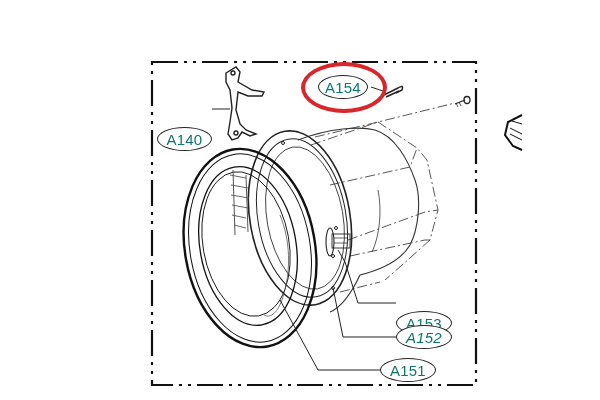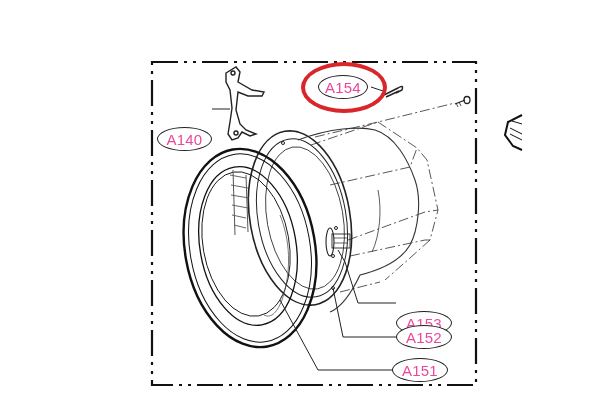--- a/index.html
+++ b/index.html
@@ -4,21 +4,21 @@
   <style>
     html, body { margin: 0; padding: 0; background: #ffffff; }
     body { width: 600px; height: 400px; overflow: hidden; position: relative; font-family: "Liberation Sans", sans-serif; }
     #diagram { position: absolute; left: 0; top: 0; width: 600px; height: 400px; }
     .part-label {
       position: absolute;
       display: flex; align-items: center; justify-content: center;
       border: 1.3px solid #222;
       border-radius: 50%;
       background: #fff;
-      color: #ec4899;
+      color: #0f766e;
       font-size: 15px;
       letter-spacing: 0.2px;
       box-sizing: border-box;
     }
     .highlight-ring {
       position: absolute;
       border: 4px solid #d9262b;
       border-radius: 50%;
       box-sizing: border-box;
     }
@@ -112,15 +112,15 @@
 </svg>
 
 <div class="highlight-ring" style="left:301px; top:62px; width:86px; height:51px;"></div>
 
 <div class="part-label" style="left:318px; top:75px; width:50px; height:24px;">A154</div>
 
 <div class="part-label" style="left:157px; top:97px; width:55px; height:24px;margin-top:30px;">A140</div>
 
 <div class="part-label" style="left:396px; top:291px; width:56px; height:24px;margin-top:20px;">A153</div>
 
-<div class="part-label" style="left:396px; top:325px; width:56px; height:24px;">A152</div>
+<div class="part-label" style="left:396px; top:325px; width:56px; height:24px;font-style:italic;">A152</div>
 
-<div class="part-label" style="left:392px; top:358px; width:56px; height:24px;">A151</div>
+<div class="part-label" style="left:380px; top:358px; width:56px; height:24px;">A151</div>
 
 </body></html>

